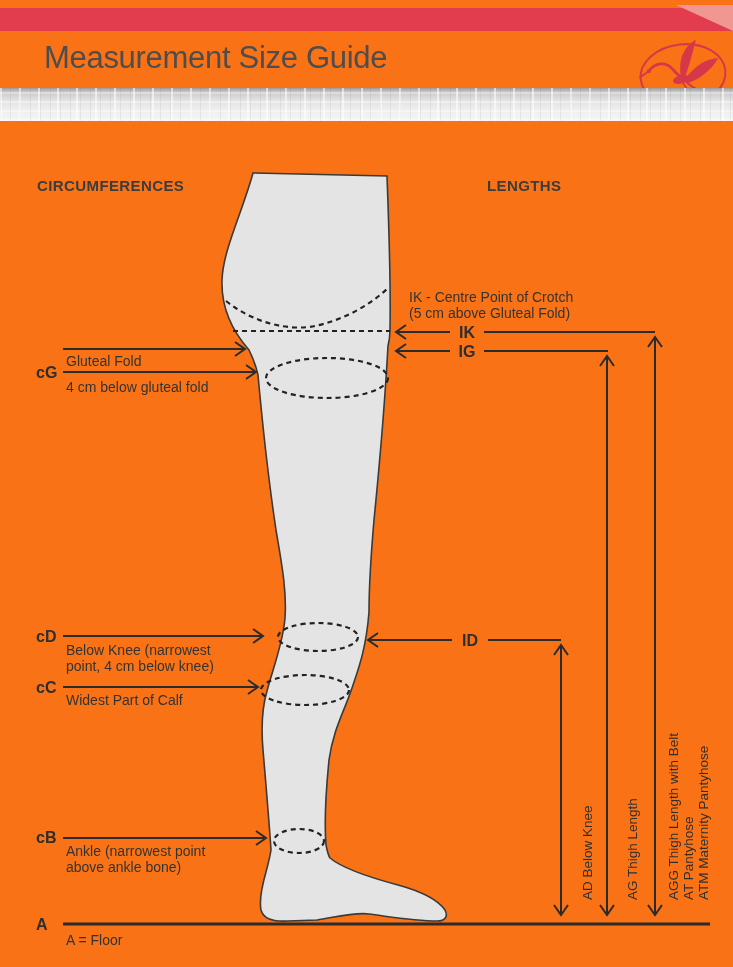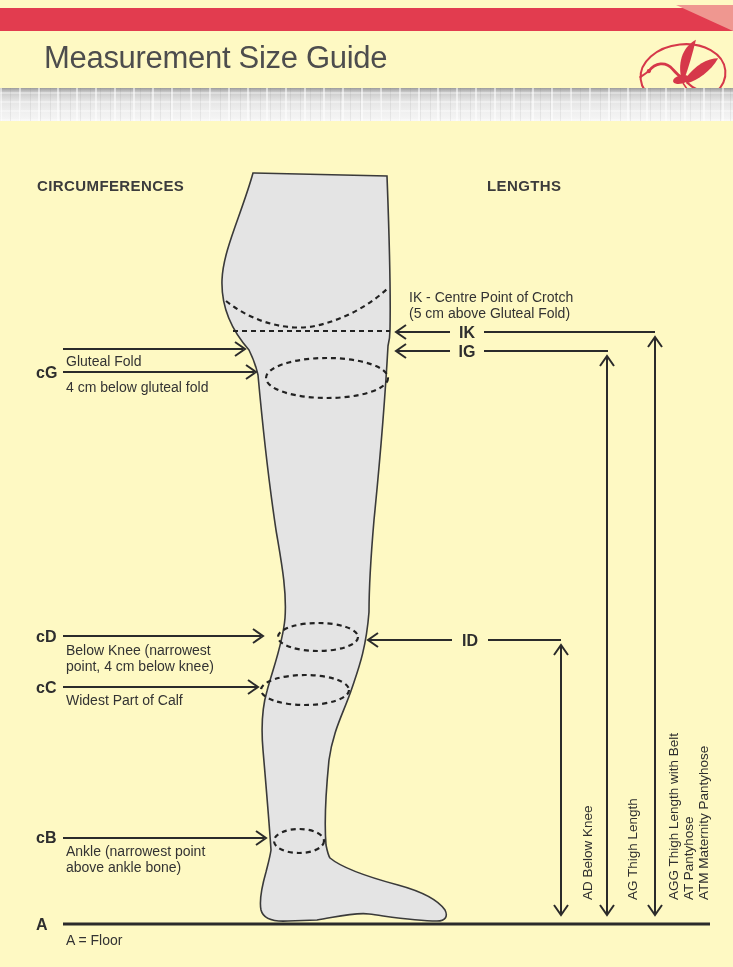--- a/index.html
+++ b/index.html
@@ -1,16 +1,16 @@
 <!DOCTYPE html>
 <html><head>
 <meta charset="utf-8">
 <style>
   html,body{margin:0;padding:0;background:#ffffff;}
-  #page{position:relative;width:733px;height:967px;background:#fef9c3;overflow:hidden;
+  #page{position:relative;width:733px;height:967px;background:#f97316;overflow:hidden;
         font-family:"Liberation Sans",sans-serif;}
   
   #red-bar{position:absolute;left:0;top:8px;width:733px;height:23px;background:#e23c4f;}
   #fold{position:absolute;right:0;top:5px;width:57px;height:26px;background:#ef9790;
         clip-path:polygon(0 0,100% 0,100% 100%);}
   #title{position:absolute;left:44px;top:40px;font-size:31px;font-weight:400;
          color:#4d4d4d;letter-spacing:-0.3px;white-space:nowrap;}
   #logo{position:absolute;left:636px;top:36px;width:94px;height:74px;}
   #band{position:absolute;left:0;top:88px;width:733px;height:33px;
         background:

